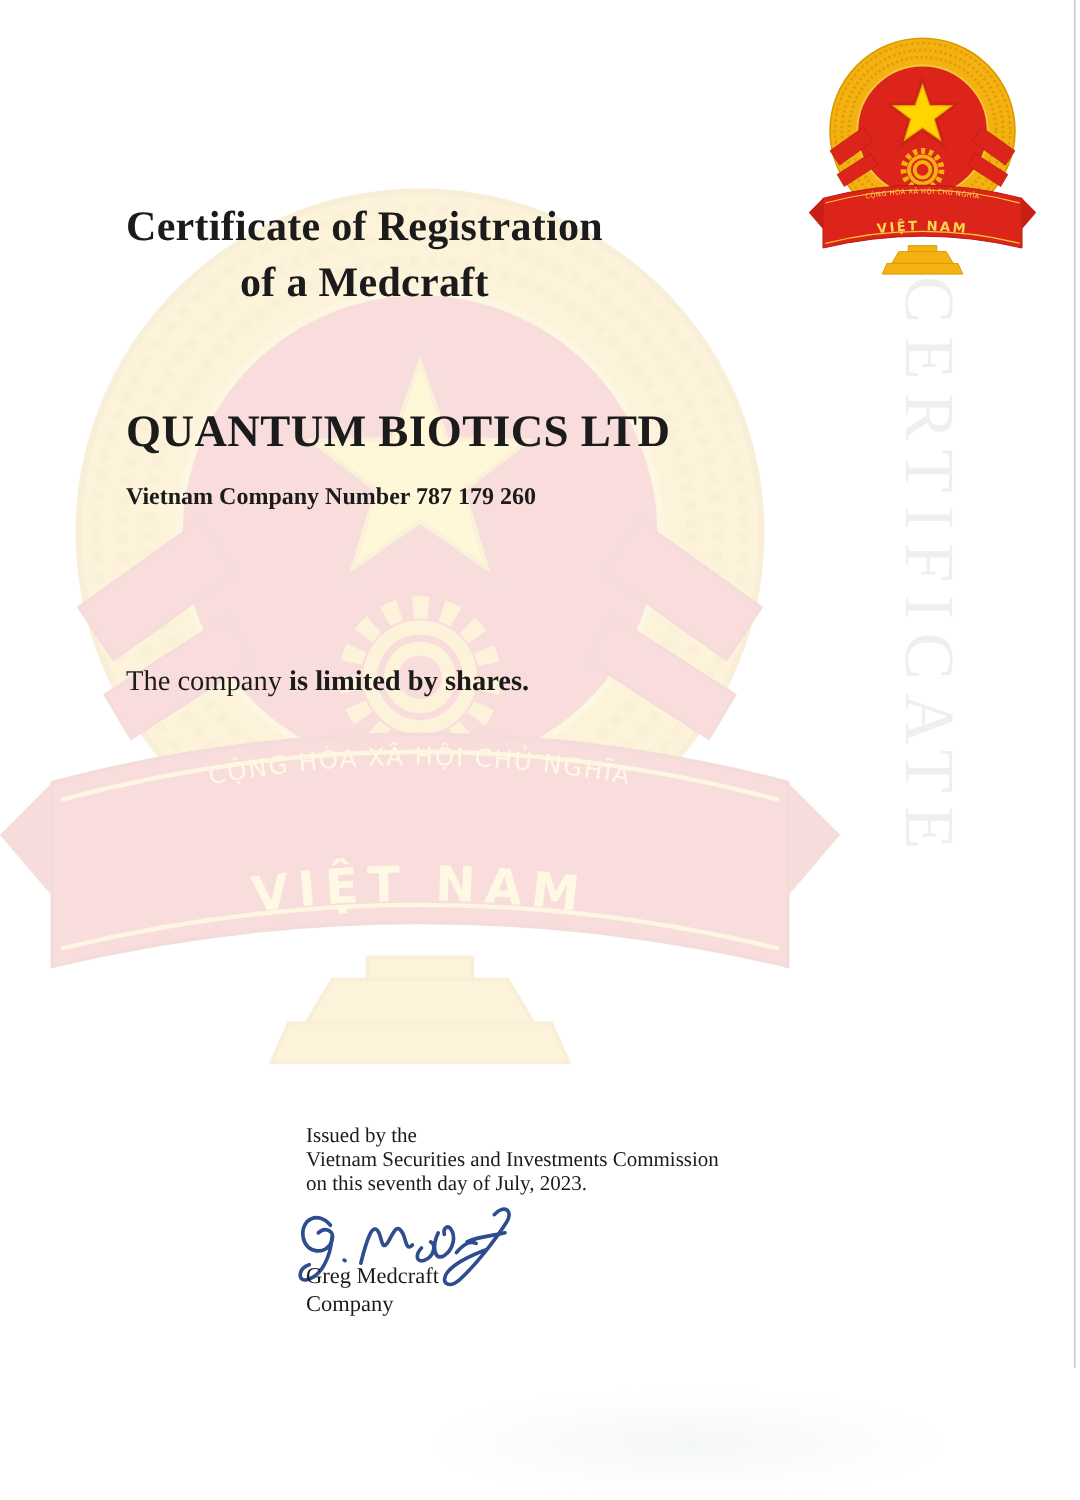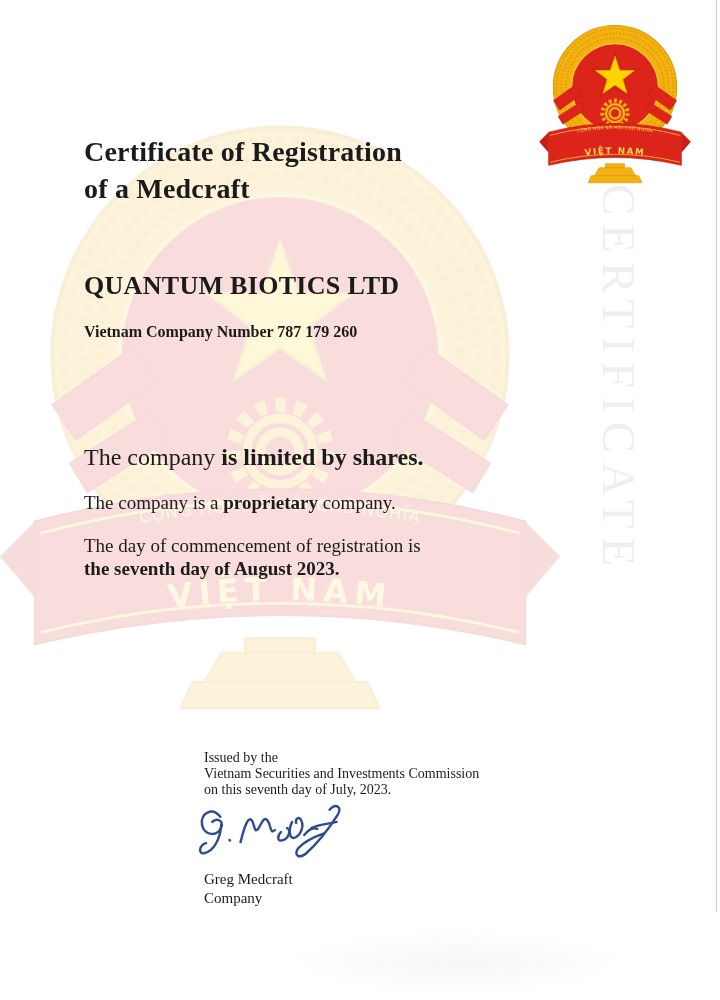--- a/index.html
+++ b/index.html
@@ -21,34 +21,34 @@
     filter: blur(3px); }
 
   
   .emblem { position: absolute; left: 536px; top: 12px; width: 158px; height: 174px; z-index: 2; }
 
   
   .edge-line { position: absolute; left: 716px; top: 0; width: 1px; height: 912px; background: #c9c9c9; z-index: 3; }
 
   
   .content { position: absolute; inset: 0; z-index: 2; }
-  .content p, .content h1 { position: absolute; left: 84px; }
+  .content p, .content h1 { position: absolute; left: 84px; text-align: center; }
 
   h1.title { top: 133px; font-size: 28px; line-height: 37px; font-weight: 700; letter-spacing: 0.2px; }
   .certify   { top: 221px; font-size: 19px; }
-  .company   { top: 271px; font-size: 26px; font-weight: 700; letter-spacing: 0.3px; }
+  .company   { top: 271px; font-size: 30px; font-weight: 700; letter-spacing: 0.3px; }
   .number    { top: 323px; font-size: 16px; font-weight: 700; }
   .regstmt   { top: 362px; font-size: 19px; line-height: 34px; }
-  .limited   { top: 444px; font-size: 24px; }
+  .limited   { top: 444px; font-size: 19px; }
   .propr     { top: 492px; font-size: 19px; }
   .commence  { top: 534px; font-size: 19px; line-height: 23px; }
 
   .issued    { position: absolute; left: 204px; top: 750px; font-size: 14px; line-height: 15.8px; z-index: 2; }
   .signature { position: absolute; left: 194px; top: 800px; width: 172px; height: 62px; z-index: 2; }
-  .signer    { position: absolute; left: 204px; top: 870px; font-size: 15px; line-height: 18.5px; z-index: 2; }
+  .signer    { position: absolute; left: 204px; top: 842px; font-size: 15px; line-height: 18.5px; z-index: 2; }
 </style>
 </head>
 <body>
 
 <div class="page">
 
   <svg class="emblem" viewBox="0 0 200 220" xmlns="http://www.w3.org/2000/svg">
     <defs>
       <path id="mottoCurve" d="M22,160 Q100,136 178,160" fill="none"></path>
       <path id="bannerCurve" d="M22,190 Q100,168 178,190" fill="none"></path>
@@ -120,26 +120,21 @@
     <p class="company">QUANTUM BIOTICS LTD</p>
 
     <p class="number">Vietnam Company Number 787 179 260</p>
 
     <p class="regstmt">
       <br>
     </p>
 
     <p class="limited"><span>The company </span><strong>is limited by shares.</strong></p>
 
-    <p class="propr"><span>The company is a </span><strong>proprietary</strong><span> company.</span></p>
 
-    <p class="commence">
-      <span>The day of commencement of registration is</span><br>
-      <strong>the seventh day of August 2023.</strong>
-    </p>
   </div>
 
   <div class="issued">
     <span>Issued by the</span><br>
     <span>Vietnam Securities and Investments Commission</span><br>
     <span>on this seventh day of July, 2023.</span>
   </div>
 
   <svg class="signature" viewBox="0 0 170 60" xmlns="http://www.w3.org/2000/svg">
     <g fill="none" stroke="#2d4d8e" stroke-width="2.4" stroke-linecap="round" stroke-linejoin="round">

